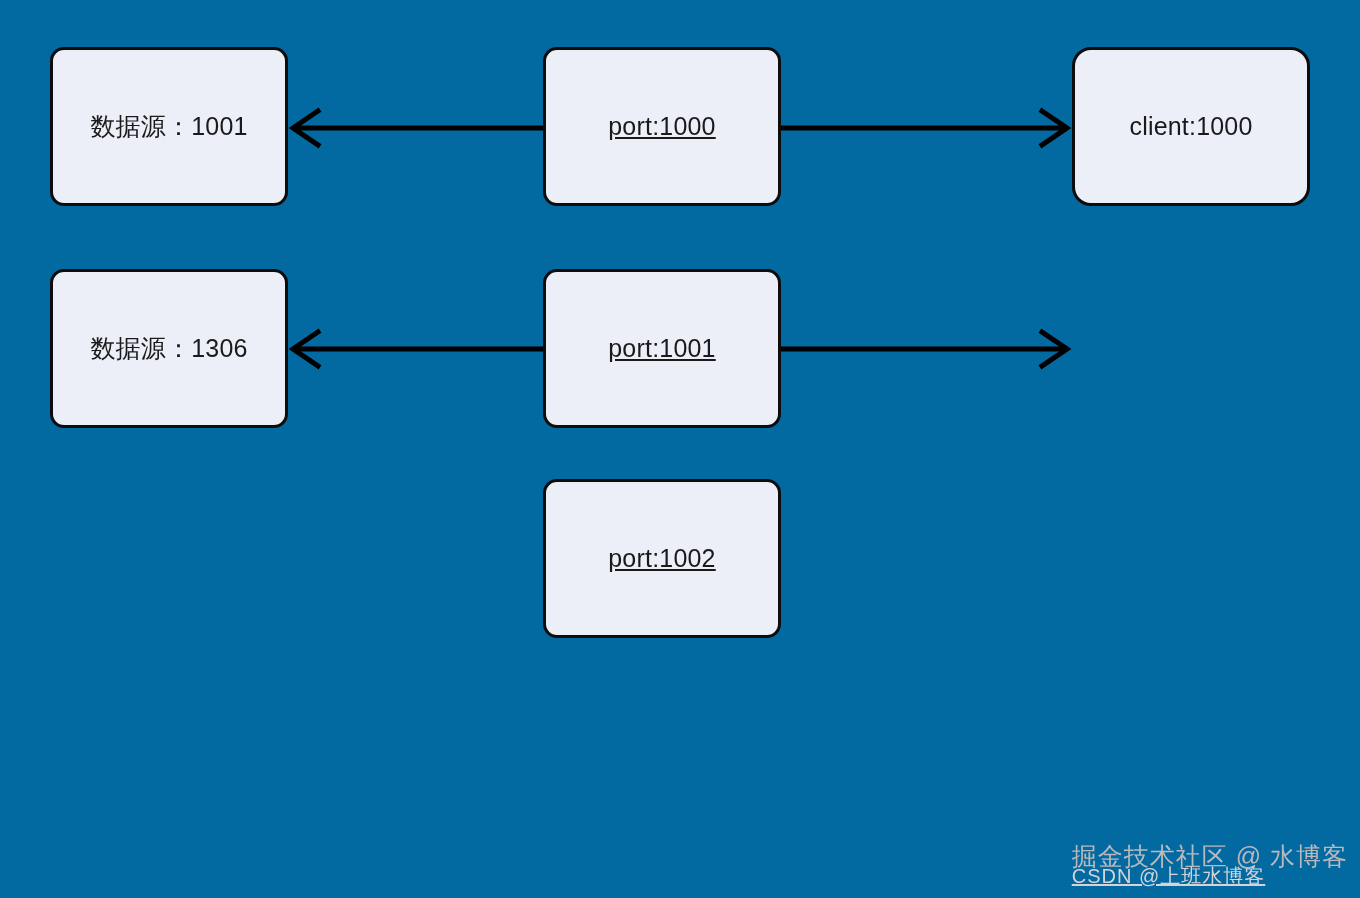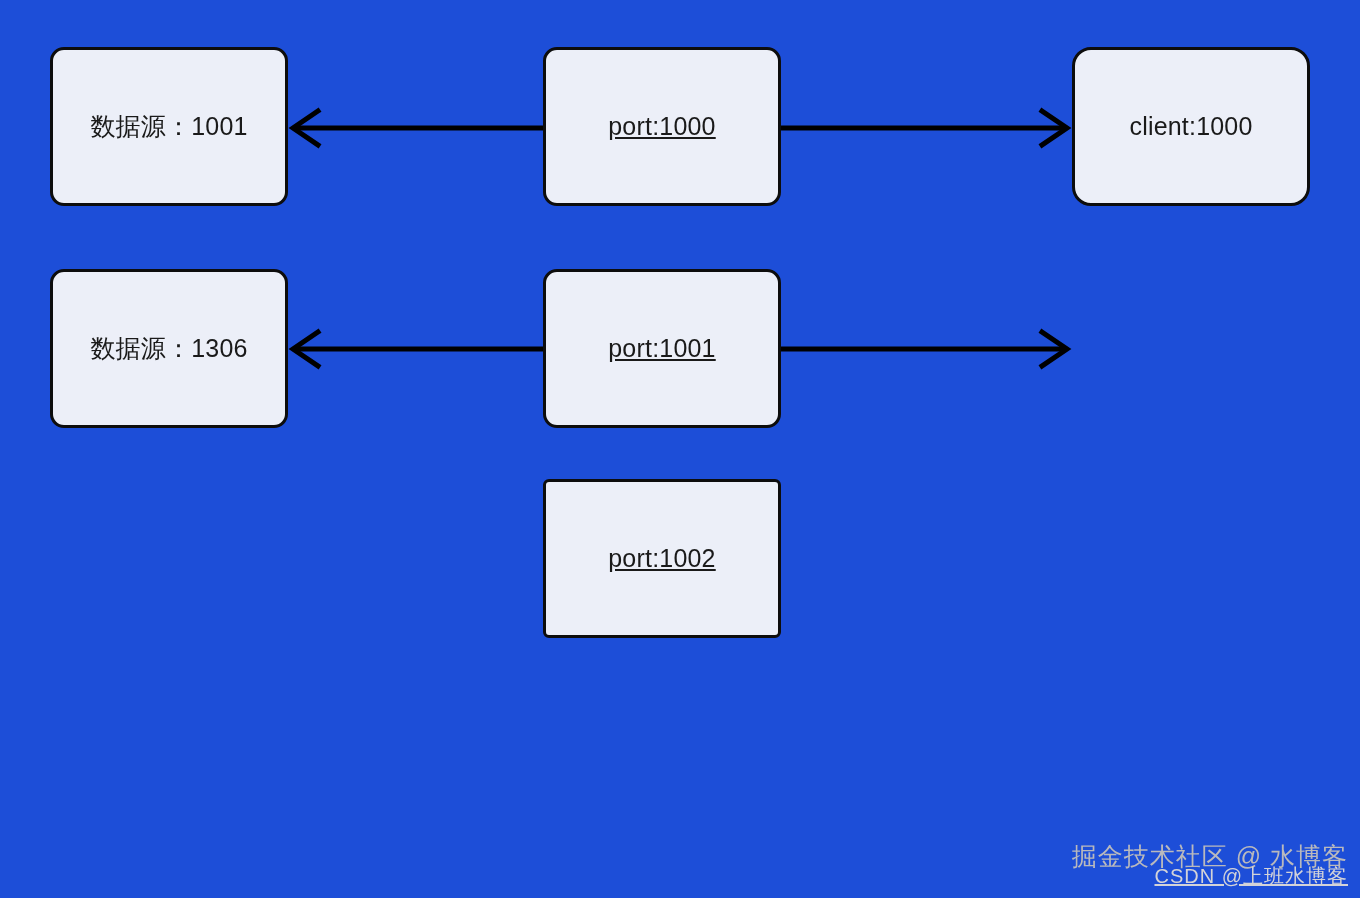--- a/index.html
+++ b/index.html
@@ -10,21 +10,21 @@
   body {
     width: 1360px;
     height: 898px;
     font-family: "Liberation Sans", "DejaVu Sans", sans-serif;
     overflow: hidden;
   }
   #canvas {
     position: relative;
     width: 1360px;
     height: 898px;
-    background: #1d4ed8;
+    background: #0369a1;
   }
   .node {
     position: absolute;
     box-sizing: border-box;
     background: #eceff8;
     border: 3px solid #0d0d0d;
     border-radius: 14px;
     display: flex;
     align-items: center;
     justify-content: center;
@@ -37,34 +37,33 @@
     display: block;
     line-height: 1;
   }
   
   .col-left  { left: 50px;   width: 238px; }
   .col-mid   { left: 543px;  width: 238px; text-decoration: underline; }
   .col-right { left: 1072px; width: 238px; border-radius: 19px; }
 
   .row-1 { top: 47px;  height: 159px; }
   .row-2 { top: 269px; height: 159px; }
-  .row-3 { top: 479px; height: 159px; border-radius: 6px; }
+  .row-3 { top: 479px; height: 159px; }
   .row-4 { top: 689px; height: 157px; }
 
   .edge {
     position: absolute;
     pointer-events: none;
   }
   .edge svg { display: block; overflow: visible; }
 
   .watermark {
     position: absolute;
     right: 12px;
     bottom: 10px;
-    text-align: right;
     user-select: none;
   }
   .wm-top {
     font-size: 25px;
     color: #b9b9bd;
     letter-spacing: 1px;
     line-height: 1.15;
     white-space: nowrap;
   }
   .wm-bot {

